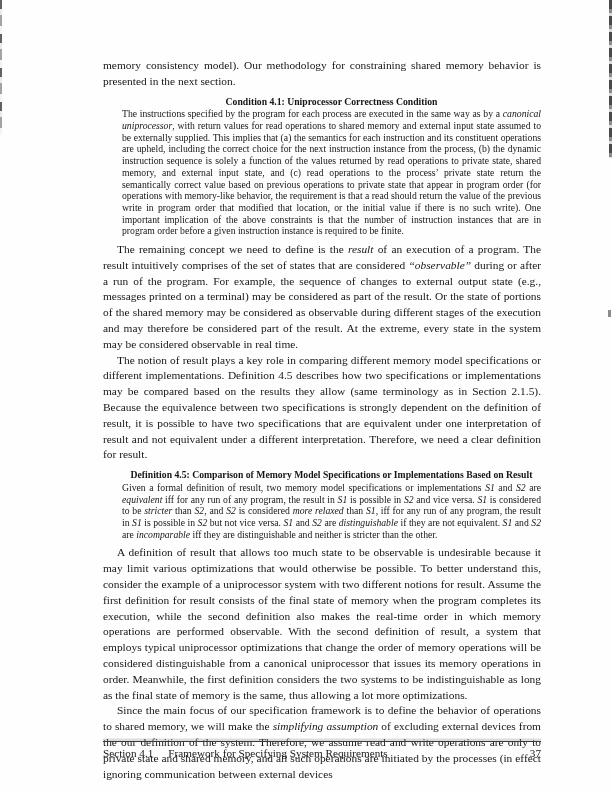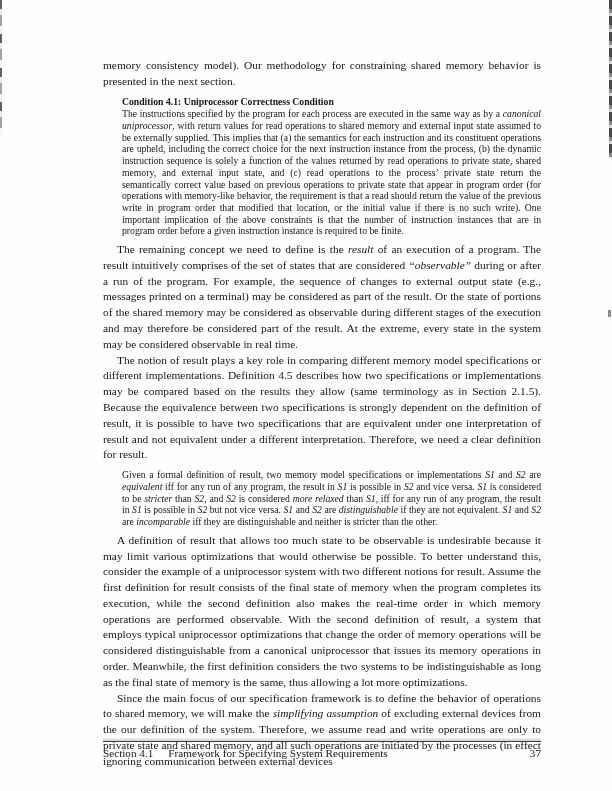--- a/index.html
+++ b/index.html
@@ -19,21 +19,21 @@
     text-align:justify;
     text-indent:14px;
   }
   p.no-indent { text-indent:0; }
   .block {
     margin:6px 0 5px 19px;
     font-size:9.7px;
     line-height:11.7px;
     text-align:justify;
   }
-  .block-heading { font-weight:bold; margin-bottom:1px; text-align:left; }
+  .block-heading { font-weight:bold; margin-bottom:1px; text-align:center; }
   .footer {
     position:absolute; left:103px; top:741px; width:438px;
     border-top:1.5px solid #3a3a3a;
     box-shadow:0 -2.5px 0 rgba(120,120,120,0.25);
     padding-top:5px;
     display:flex; justify-content:space-between;
     font-size:11.2px;
   }
   .footer-title { margin-left:15px; }
   
@@ -67,20 +67,21 @@
     <div class="block">
       <div class="block-heading">Condition 4.1:  Uniprocessor Correctness Condition</div>
       <div class="block-body"><span>The instructions specified by the program for each process are executed in the same way as by a </span><span style="font-style: italic;">canonical uniprocessor</span><span>, with return values for read operations to shared memory and external input state assumed to be externally supplied.  This implies that (a) the semantics for each instruction and its constituent operations are upheld, including the correct choice for the next instruction instance from the process, (b) the dynamic instruction sequence is solely a function of the values returned by read operations to private state, shared memory, and external input state, and (c) read operations to the process’ private state return the semantically correct value based on previous operations to private state that appear in program order (for operations with memory-like behavior, the requirement is that a read should return the value of the previous write in program order that modified that location, or the initial value if there is no such write).  One important implication of the above constraints is that the number of instruction instances that are in program order before a given instruction instance is required to be finite.</span></div>
     </div>
 
     <p class="body-para"><span>The remaining concept we need to define is the </span><span style="font-style: italic;">result</span><span> of an execution of a program.  The result intuitively comprises of the set of states that are considered </span><span style="font-style: italic;">“observable”</span><span> during or after a run of the program.  For example, the sequence of changes to external output state (e.g., messages printed on a terminal) may be considered as part of the result.  Or the state of portions of the shared memory may be considered as observable during different stages of the execution and may therefore be considered part of the result.  At the extreme, every state in the system may be considered observable in real time.</span></p>
 
     <p class="body-para"><span>The notion of result plays a key role in comparing different memory model specifications or different implementations.  Definition 4.5 describes how two specifications or implementations may be compared based on the results they allow (same terminology as in Section 2.1.5).  Because the equivalence between two specifications is strongly dependent on the definition of result, it is possible to have two specifications that are equivalent under one interpretation of result and not equivalent under a different interpretation.  Therefore, we need a clear definition for result.</span></p>
 
     <div class="block">
+      <div class="block-heading">Definition 4.5:  Comparison of Memory Model Specifications or Implementations Based on Result</div>
       <div class="block-body"><span>Given a formal definition of result, two memory model specifications or implementations </span><span style="font-style: italic;">S1</span><span> and </span><span style="font-style: italic;">S2</span><span> are </span><span style="font-style: italic;">equivalent</span><span> iff for any run of any program, the result in </span><span style="font-style: italic;">S1</span><span> is possible in </span><span style="font-style: italic;">S2</span><span> and vice versa.  </span><span style="font-style: italic;">S1</span><span> is considered to be </span><span style="font-style: italic;">stricter</span><span> than </span><span style="font-style: italic;">S2</span><span>, and </span><span style="font-style: italic;">S2</span><span> is considered </span><span style="font-style: italic;">more relaxed</span><span> than </span><span style="font-style: italic;">S1</span><span>, iff for any run of any program, the result in </span><span style="font-style: italic;">S1</span><span> is possible in </span><span style="font-style: italic;">S2</span><span> but not vice versa.  </span><span style="font-style: italic;">S1</span><span> and </span><span style="font-style: italic;">S2</span><span> are </span><span style="font-style: italic;">distinguishable</span><span> if they are not equivalent.  </span><span style="font-style: italic;">S1</span><span> and </span><span style="font-style: italic;">S2</span><span> are </span><span style="font-style: italic;">incomparable</span><span> iff they are distinguishable and neither is stricter than the other.</span></div>
     </div>
 
     <p class="body-para"><span>A definition of result that allows too much state to be observable is undesirable because it may limit various optimizations that would otherwise be possible.  To better understand this, consider the example of a uniprocessor system with two different notions for result.  Assume the first definition for result consists of the final state of memory when the program completes its execution, while the second definition also makes the real-time order in which memory operations are performed observable.  With the second definition of result, a system that employs typical uniprocessor optimizations that change the order of memory operations will be considered distinguishable from a canonical uniprocessor that issues its memory operations in order.  Meanwhile, the first definition considers the two systems to be indistinguishable as long as the final state of memory is the same, thus allowing a lot more optimizations.</span></p>
 
     <p class="body-para"><span>Since the main focus of our specification framework is to define the behavior of operations to shared memory, we will make the </span><span style="font-style: italic;">simplifying assumption</span><span> of excluding external devices from the our definition of the system.  Therefore, we assume read and write operations are only to private state and shared memory, and all such operations are initiated by the processes (in effect ignoring communication between external devices</span></p>
   </div>
 
   <div class="footer">
     <div>

